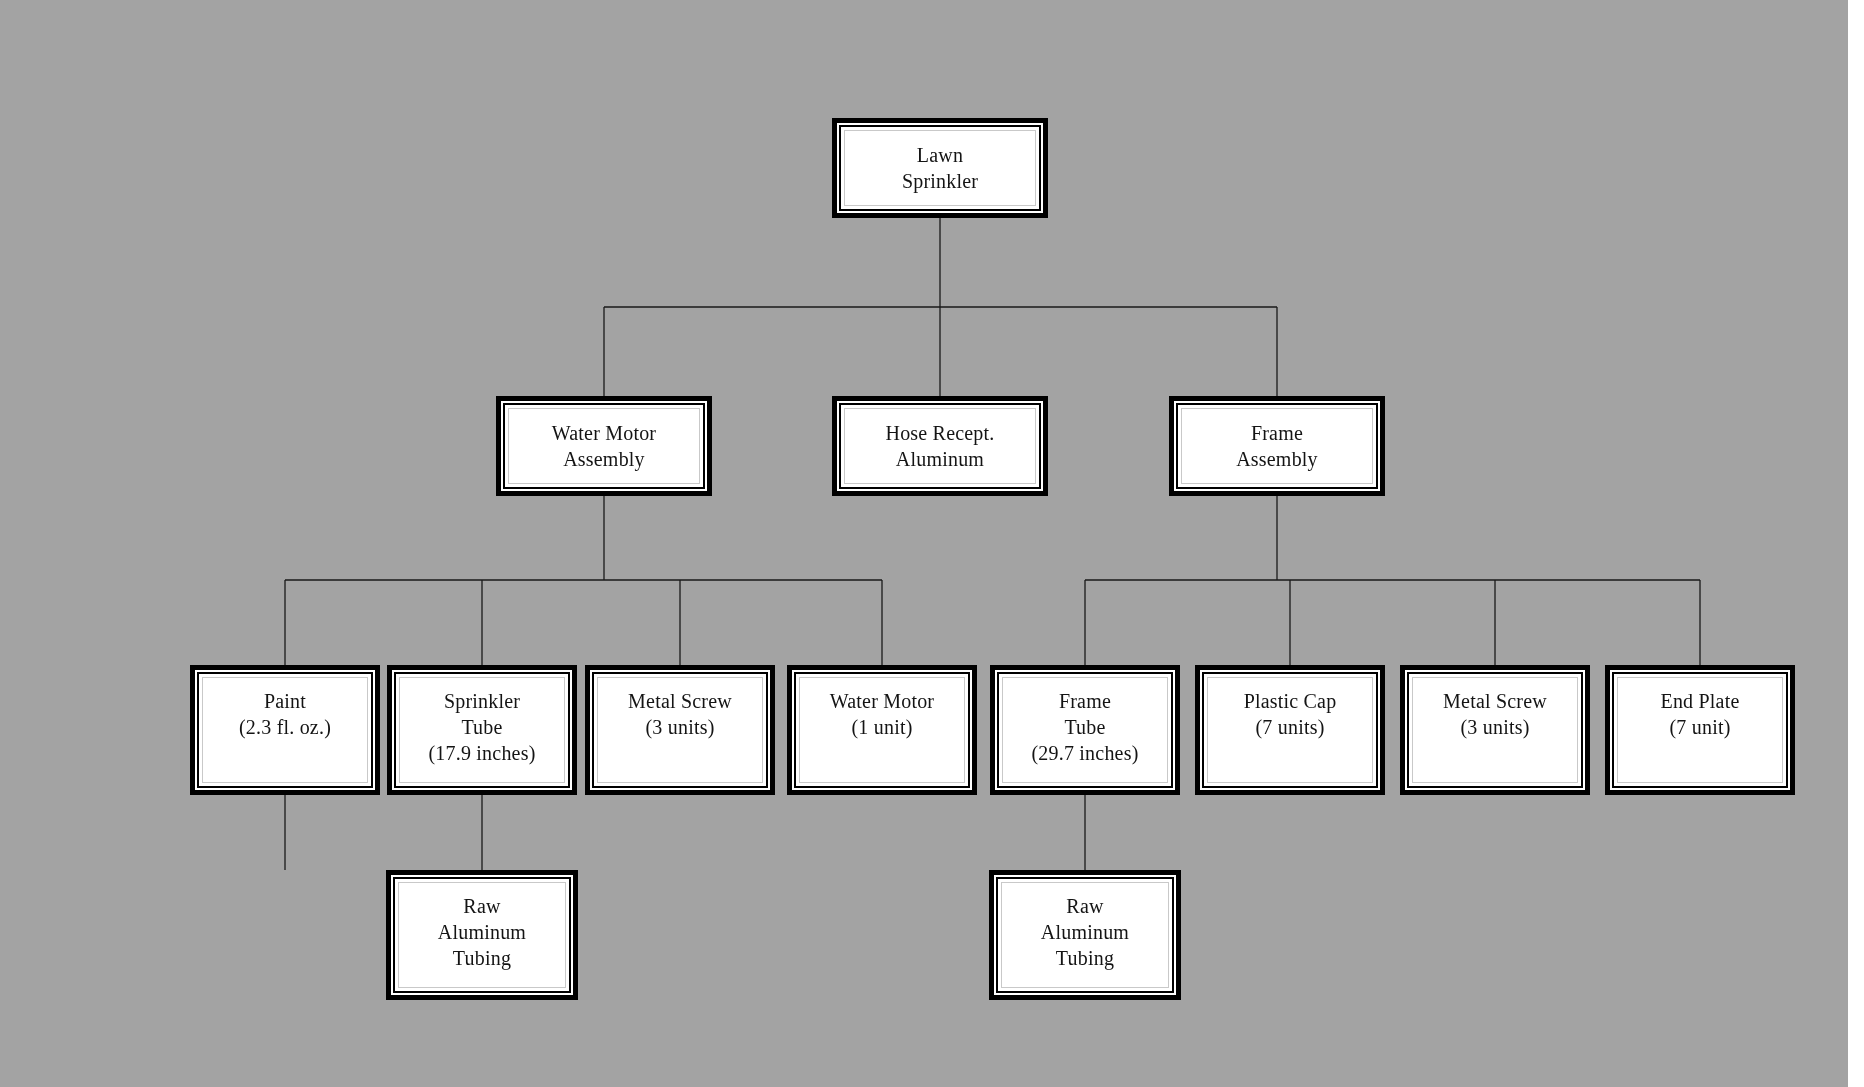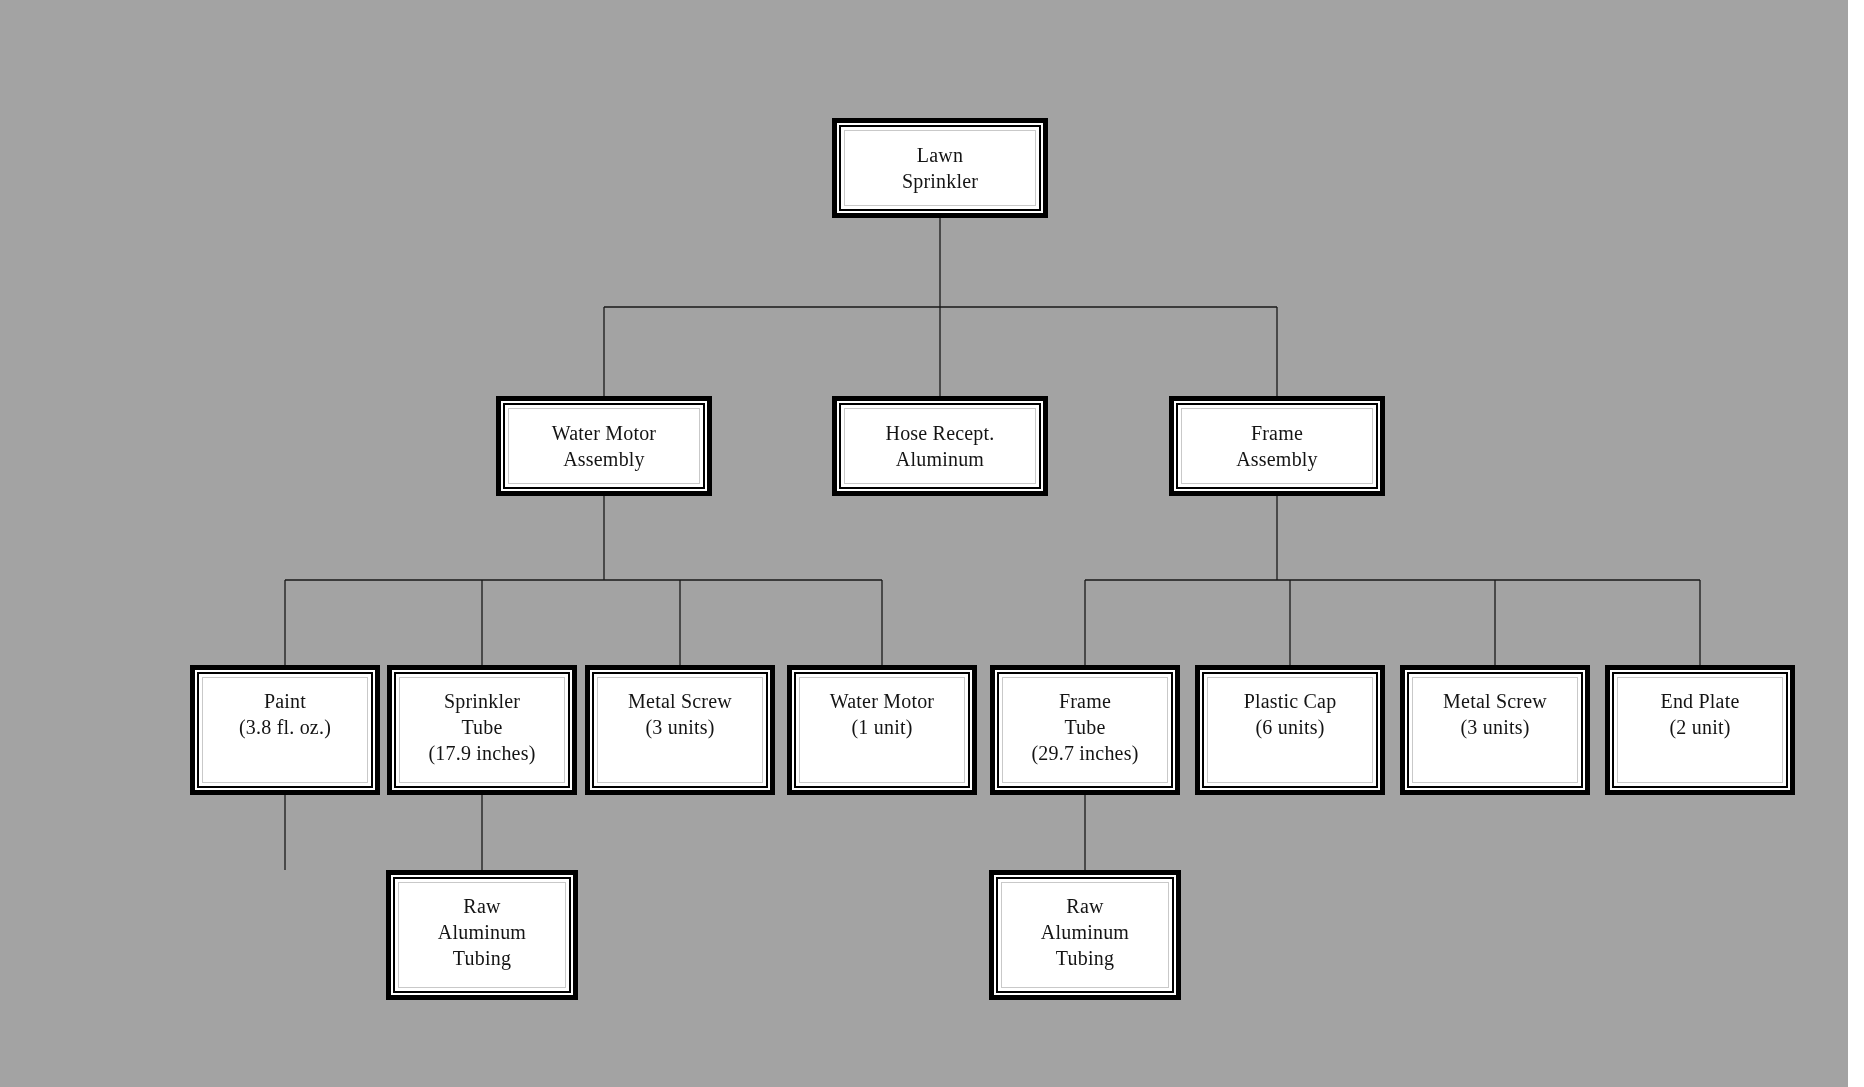--- a/index.html
+++ b/index.html
@@ -109,21 +109,21 @@
       <span class="label">Frame
 Assembly</span>
     </div>
       </div>
   </div>
 
   <div class="node v-top" style="left:190px; top:665px; width:190px; height:130px">
     <div class="mid">
         <div class="inner">
       <span class="label">Paint
-(3.8 fl. oz.)</span>
+(2.3 fl. oz.)</span>
     </div>
       </div>
   </div>
 
   <div class="node v-top" style="left:387px; top:665px; width:190px; height:130px">
     <div class="mid">
         <div class="inner">
       <span class="label">Sprinkler
 Tube
 (17.9 inches)</span>
@@ -156,39 +156,39 @@
 Tube
 (29.7 inches)</span>
     </div>
       </div>
   </div>
 
   <div class="node v-top" style="left:1195px; top:665px; width:190px; height:130px">
     <div class="mid">
         <div class="inner">
       <span class="label">Plastic Cap
-(6 units)</span>
+(7 units)</span>
     </div>
       </div>
   </div>
 
   <div class="node v-top" style="left:1400px; top:665px; width:190px; height:130px">
     <div class="mid">
         <div class="inner">
       <span class="label">Metal Screw
 (3 units)</span>
     </div>
       </div>
   </div>
 
   <div class="node v-top" style="left:1605px; top:665px; width:190px; height:130px">
     <div class="mid">
         <div class="inner">
       <span class="label">End Plate
-(2 unit)</span>
+(7 unit)</span>
     </div>
       </div>
   </div>
 
 
   <div class="node v-top" style="left:386px; top:870px; width:192px; height:130px">
     <div class="mid">
         <div class="inner">
       <span class="label">Raw
 Aluminum

